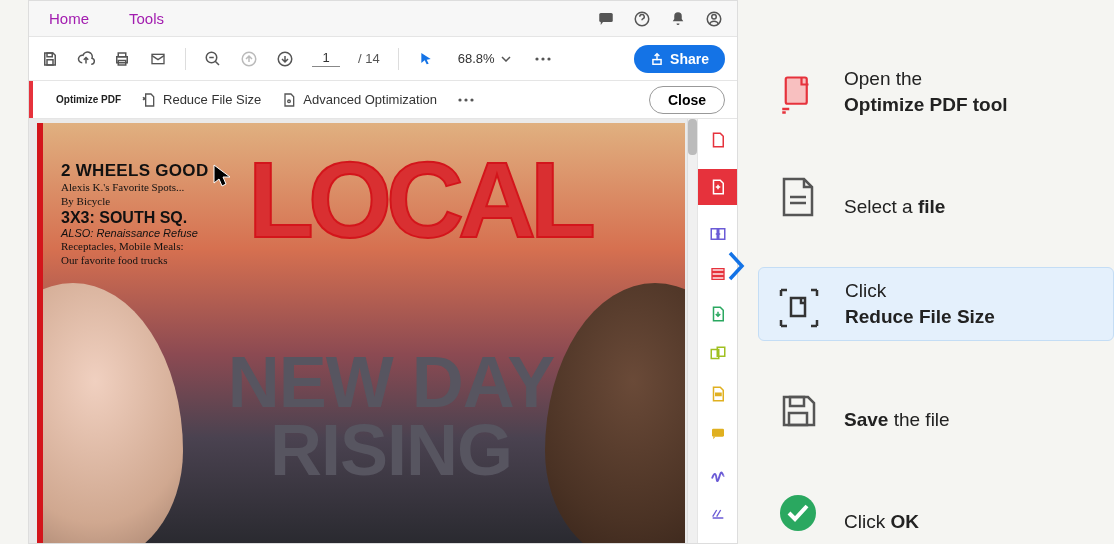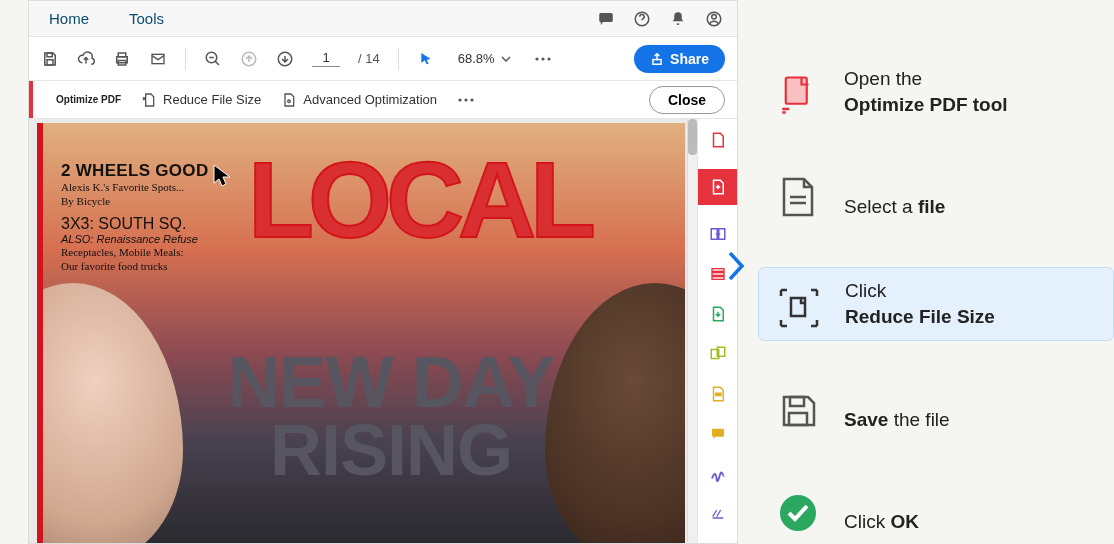--- a/index.html
+++ b/index.html
@@ -1,19 +1,19 @@
 <!DOCTYPE html>
 <html><head>
 <meta charset="utf-8">
 <style>
 * { margin: 0; padding: 0; box-sizing: border-box; font-family: -apple-system, BlinkMacSystemFont, "Segoe UI", Arial, sans-serif; }
 body { background: #f5f5f2; width: 1114px; height: 544px; overflow: hidden; display: flex; }
 .app-window { width: 710px; height: 544px; background: #fff; border: 1px solid #ddd; margin: 0 0 0 28px; display: flex; flex-direction: column; }
 .tab-bar { display: flex; align-items: center; height: 36px; background: #f7f7f7; border-bottom: 1px solid #e5e5e5; }
-.nav-tab { padding: 0 20px; font-size: 15px; color: #0c4a6e; height: 100%; display: flex; align-items: center; cursor: pointer; }
+.nav-tab { padding: 0 20px; font-size: 15px; color: #a21caf; height: 100%; display: flex; align-items: center; cursor: pointer; }
 .doc-tab { background: #fff; border-left: 1px solid #ddd; border-right: 1px solid #ddd; padding: 0 8px 0 14px; font-size: 13px; color: #333; height: 100%; display: flex; align-items: center; gap: 10px; }
 .doc-tab .close-x { font-size: 14px; color: #666; }
 .tab-spacer { flex: 1; }
 .tab-right-icons { display: flex; gap: 18px; padding-right: 14px; align-items: center; }
 .icon-btn { width: 18px; height: 18px; display: flex; align-items: center; justify-content: center; color: #555; cursor: pointer; }
 .toolbar { display: flex; align-items: center; height: 44px; padding: 0 12px; gap: 18px; border-bottom: 1px solid #e5e5e5; }
 .toolbar .sep { width: 1px; height: 22px; background: #ddd; }
 .page-input { width: 28px; text-align: center; border: none; font-size: 13px; color: #333; border-bottom: 1px solid #888; padding-bottom: 1px; }
 .page-total { font-size: 13px; color: #555; }
 .zoom-box { display: flex; align-items: center; gap: 6px; font-size: 13px; color: #333; border: 1px solid transparent; padding: 2px 4px; }
@@ -21,21 +21,21 @@
 .opt-bar { display: flex; align-items: center; height: 38px; padding: 0 12px; gap: 20px; border-bottom: 1px solid #e5e5e5; position: relative; }
 .opt-bar::before { content: ""; position: absolute; left: 0; top: 0; bottom: 0; width: 4px; background: #e6323c; }
 .opt-title { font-weight: 700; font-size: 10px; color: #222; margin-left: 15px; }
 .opt-item { display: flex; align-items: center; gap: 6px; font-size: 13px; color: #333; cursor: pointer; }
 .close-btn { margin-left: auto; border: 1px solid #999; border-radius: 16px; background: #fff; padding: 5px 18px; font-size: 14px; font-weight: 600; cursor: pointer; }
 .doc-area { flex: 1; display: flex; background: #eaeaea; overflow: hidden; position: relative; }
 .page-canvas { flex: 1; margin: 4px 2px 0 8px; background: linear-gradient(180deg,#e0b080 0%,#d67050 30%,#8c4a52 55%,#4a4250 75%,#2a2a30 100%); position: relative; overflow: hidden; border-left: 6px solid #d3151b; }
 .mag-kicker { position: absolute; left: 18px; top: 38px; color: #111; font-family: Georgia, serif; }
 .mag-kicker h4 { font-size: 17px; font-weight: 900; letter-spacing: .3px; }
 .mag-kicker p { font-size: 11px; line-height: 1.25; font-family: Georgia, serif; }
-.mag-kicker h5 { font-size: 16px; font-weight: 400; margin-top: 6px; }
+.mag-kicker h5 { font-size: 16px; font-weight: 700; }
 .mag-title { position: absolute; left: 205px; top: 14px; font-size: 108px; font-weight: 900; color: #d3151b; letter-spacing: -6px; font-family: "Arial Black", Impact, sans-serif; -webkit-text-stroke: 2px #d3151b; text-shadow: 0 0 0 #d3151b; }
 .mag-title span { -webkit-text-fill-color: rgba(255,200,180,0.15); }
 .mag-sub { position: absolute; left: 138px; top: 225px; font-size: 72px; font-weight: 900; color: #575560; letter-spacing: -1px; font-family: "Arial Black", Impact, sans-serif; line-height: 0.95; text-align: center; width: 420px; }
 .face { position: absolute; bottom: -20px; width: 220px; height: 280px; border-radius: 50% 50% 40% 40% / 60% 60% 40% 40%; }
 .face.left { left: -80px; background: radial-gradient(ellipse at 60% 35%, #f0d0c0 0%, #d0a890 55%, #806050 100%); }
 .face.right { right: -80px; background: radial-gradient(ellipse at 40% 35%, #6a4a38 0%, #4a3224 55%, #2a1a12 100%); }
 .scroll-track { width: 10px; background: #f0f0f0; border-left: 1px solid #ddd; position: relative; }
 .scroll-thumb { position: absolute; top: 0; width: 100%; height: 36px; background: #bbb; border-radius: 4px; }
 .right-rail { width: 40px; background: #fff; border-left: 1px solid #e5e5e5; display: flex; flex-direction: column; align-items: center; padding-top: 10px; gap: 18px; }
 .rail-icon { width: 22px; height: 22px; display:flex; align-items:center; justify-content:center; cursor:pointer; }

